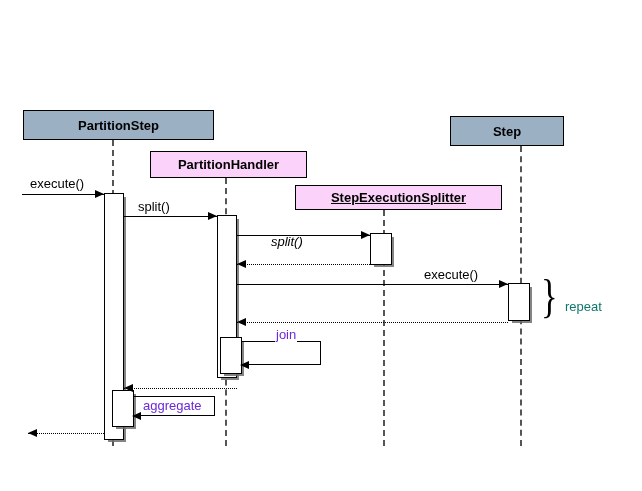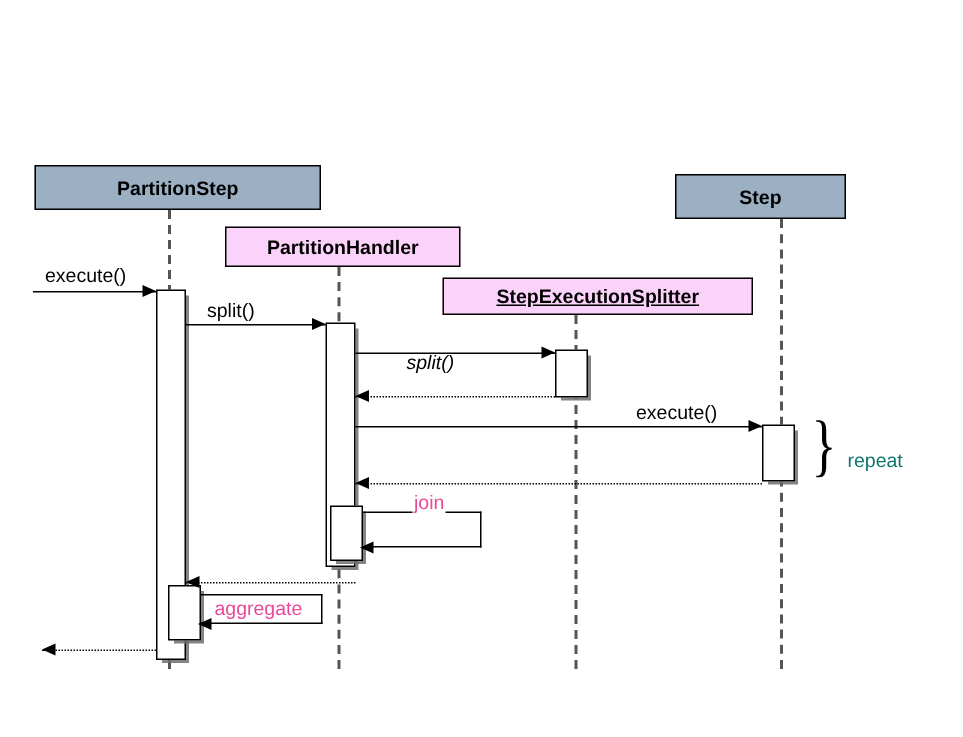--- a/index.html
+++ b/index.html
@@ -84,21 +84,21 @@
   .selfloop {
     position: absolute;
     box-sizing: border-box;
     border: 1.4px solid #000000;
     border-left: none;
     background: transparent;
   }
   .selfloop-label {
     position: absolute;
     font-size: 13px;
-    color: #ec4899;
+    color: #6d28d9;
     background: #ffffff;
     white-space: nowrap;
     padding: 0 1px;
   }
 
   
   .brace {
     position: absolute;
     font-size: 46px;
     line-height: 1;

